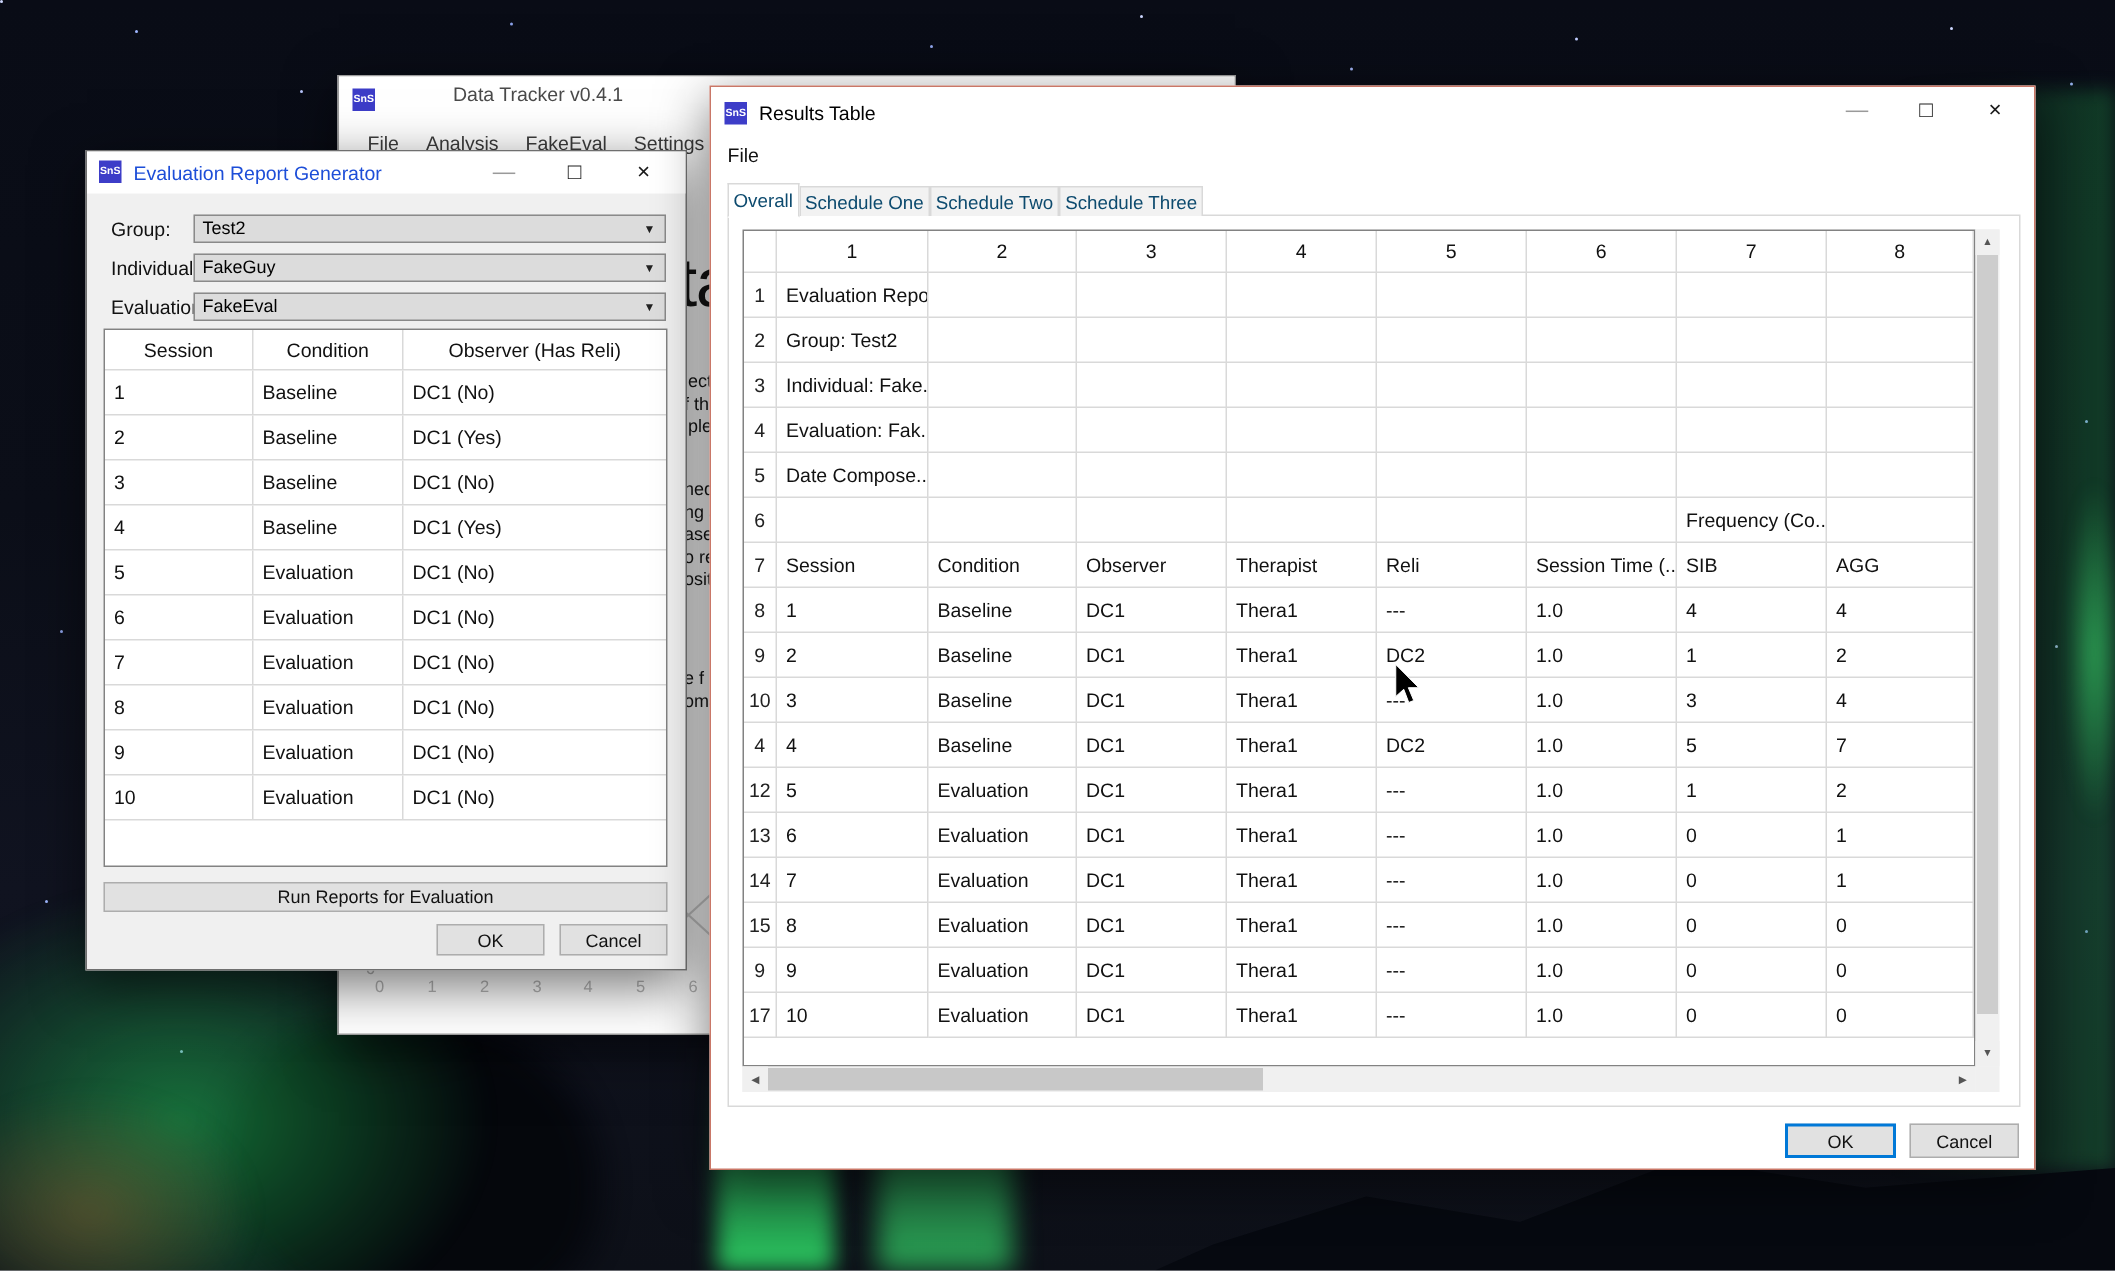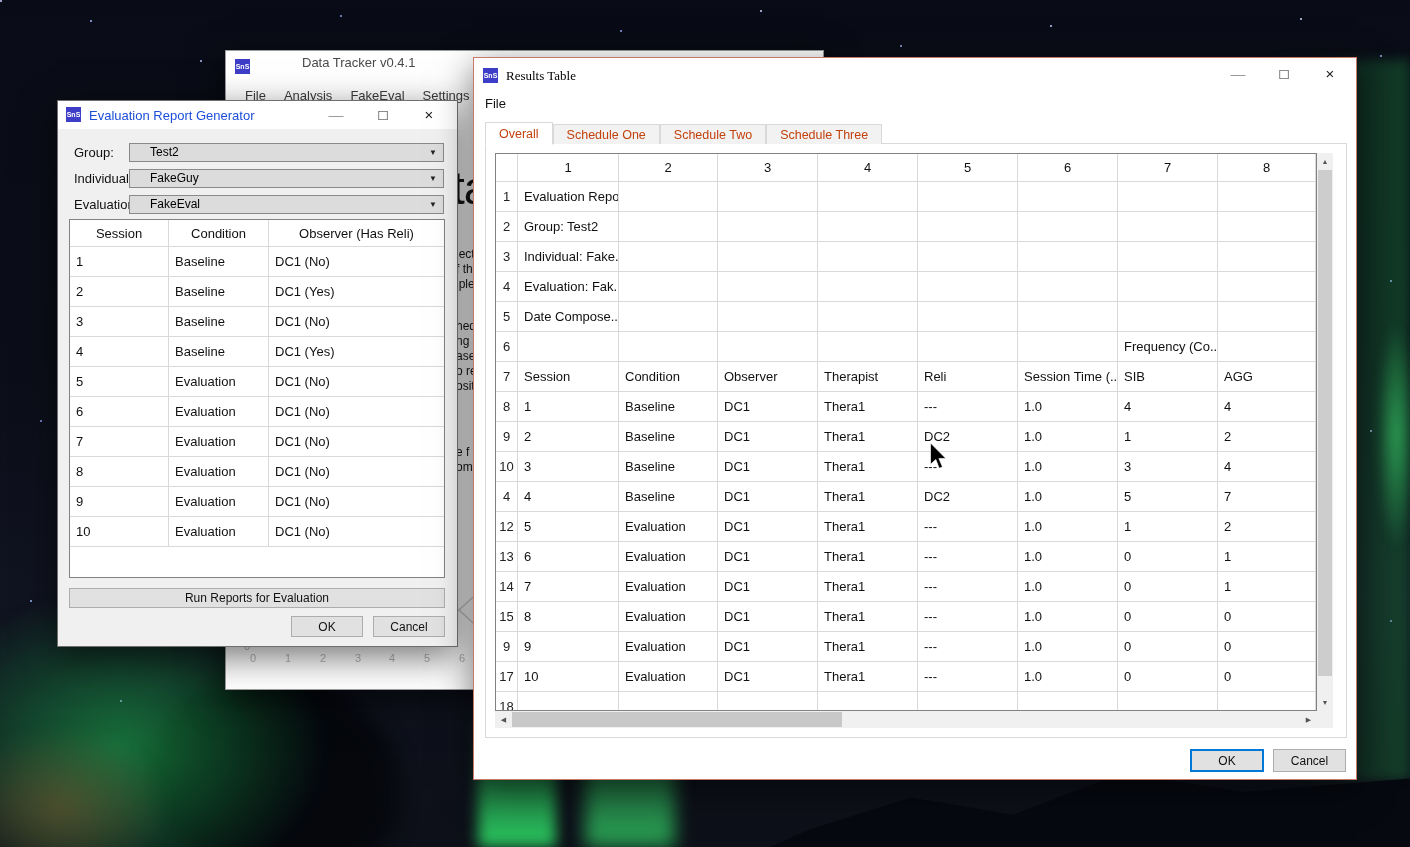--- a/index.html
+++ b/index.html
@@ -68,47 +68,47 @@
   #erg { left:57px; top:100px; width:401px; height:547px; z-index:2; border:1px solid #6f6f6f; background:#f0f0f0; }
   #erg .titlebar { height:28px; }
   #erg .win-icon { left:8px; top:6px; }
   #erg .win-title { left:31px; top:7px; }
   #erg .cap.min { left:263px; top:5px; }
   #erg .cap.max { left:310px; top:5px; }
   #erg .cap.close { left:356px; top:5px; }
   .field-row { position:absolute; left:0; width:100%; height:20px; }
   .field-label { position:absolute; left:16px; top:2px; font-size:13px; color:#111; }
   .combo { position:absolute; left:71px; top:0; width:315px; height:19px; background:#dcdcdc;
-    border:1px solid #8a8a8a; font-size:12px; color:#000; line-height:17px; padding-left:20px; }
+    border:1px solid #8a8a8a; font-size:12px; color:#000; line-height:17px; padding-left:5px; }
   .combo .arrow { position:absolute; right:6px; top:1px; font-size:8px; color:#222; line-height:16px; }
   #erg-table { position:absolute; left:11px; top:118px; width:376px; height:359px; background:#fff;
     border:1px solid #828282; overflow:hidden; }
   .erg-hrow { display:flex; height:27px; border-bottom:1px solid #d9d9d9; }
   .erg-hcell { font-size:13px; color:#111; text-align:center; line-height:27px;
     border-right:1px solid #d9d9d9; overflow:hidden; white-space:nowrap; }
   .erg-row { display:flex; height:30px; border-bottom:1px solid #d9d9d9; }
   .erg-cell { font-size:13px; color:#111; line-height:29px; padding-left:6px;
     border-right:1px solid #d9d9d9; overflow:hidden; white-space:nowrap; }
   .c0 { width:99px; } .c1 { width:100px; } .c2 { width:175px; flex:1; border-right:none !important; }
   #erg-run { position:absolute; left:11px; top:487px; width:376px; height:20px; }
   #erg-ok { position:absolute; left:233px; top:515px; width:72px; height:21px; }
   #erg-cancel { position:absolute; left:315px; top:515px; width:72px; height:21px; }
 
   
   #rt { left:473px; top:57px; width:884px; height:723px; z-index:3; border:1px solid #c97767; background:#fff; }
   #rt .titlebar { height:34px; }
   #rt .win-icon { left:9px; top:10px; }
-  #rt .win-title { left:32px; top:10px; color:#000;font-family:Liberation Serif, serif; }
+  #rt .win-title { left:32px; top:10px; color:#000; }
   #rt .cap.min { left:749px; top:7px; }
   #rt .cap.max { left:795px; top:7px; }
   #rt .cap.close { left:841px; top:7px; }
   #rt-menu { position:absolute; left:3px; top:34px; display:flex; }
   #rt-menu span { font-size:13px; color:#111; padding:4px 8px; }
   #rt-tabs { position:absolute; left:11px; top:63px; display:flex; align-items:flex-end; height:23px; z-index:2; }
-  .tab { font-size:12.5px; color:#c2410c; padding:0 13px; height:20px; line-height:20px;
+  .tab { font-size:12.5px; color:#0c4a6e; padding:0 3px; height:20px; line-height:20px;
     background:#f2f2f2; border:1px solid #d9d9d9; border-bottom:none; margin-right:0; white-space:nowrap; }
   .tab.active { background:#fff; height:23px; line-height:22px; position:relative; top:1px;
     border-bottom:1px solid #fff; }
   #rt-panel { position:absolute; left:11px; top:85px; width:862px; height:595px; background:#fff;
     border:1px solid #d9d9d9; }
   #rt-gridwrap { position:absolute; left:9px; top:9px; width:838px; height:575px; }
   #rt-cells { position:absolute; left:0; top:0; width:822px; height:558px; border:1px solid #828282;
     background:#fff; overflow:hidden; }
   .rt-row { display:grid; grid-template-columns:22px 101px 99px 100px 100px 100px 100px 100px 1fr; height:30px; }
   .rt-row.hdr { height:28px; }
@@ -500,31 +500,20 @@
             <div class="rt-num">17</div>
             <div class="rt-cell">10</div>
             <div class="rt-cell">Evaluation</div>
             <div class="rt-cell">DC1</div>
             <div class="rt-cell">Thera1</div>
             <div class="rt-cell">---</div>
             <div class="rt-cell">1.0</div>
             <div class="rt-cell">0</div>
             <div class="rt-cell">0</div>
           </div>
-          <div class="rt-row">
-            <div class="rt-num">18</div>
-            <div class="rt-cell"></div>
-            <div class="rt-cell"></div>
-            <div class="rt-cell"></div>
-            <div class="rt-cell"></div>
-            <div class="rt-cell"></div>
-            <div class="rt-cell"></div>
-            <div class="rt-cell"></div>
-            <div class="rt-cell"></div>
-          </div>
         </div>
       <div class="vscroll">
         <div class="thumb"></div>
         <div class="sbtn up">▲</div>
         <div class="sbtn down">▼</div>
       </div>
       <div class="hscroll">
         <div class="thumb"></div>
         <div class="sbtn left">◀</div>
         <div class="sbtn right">▶</div>

